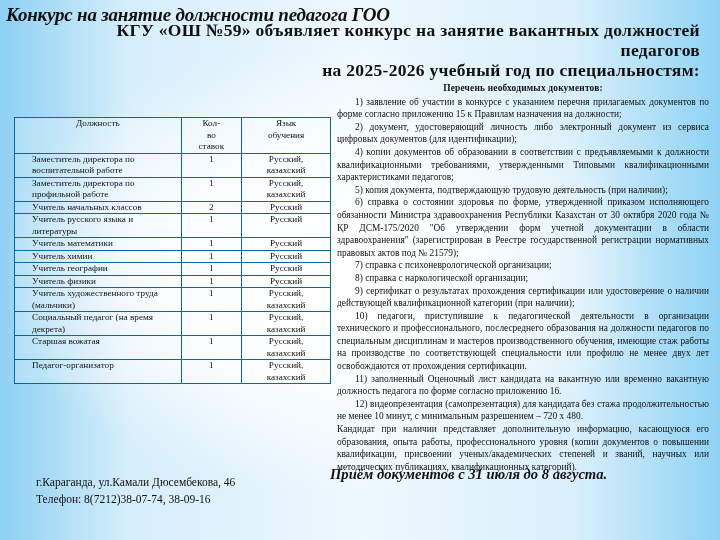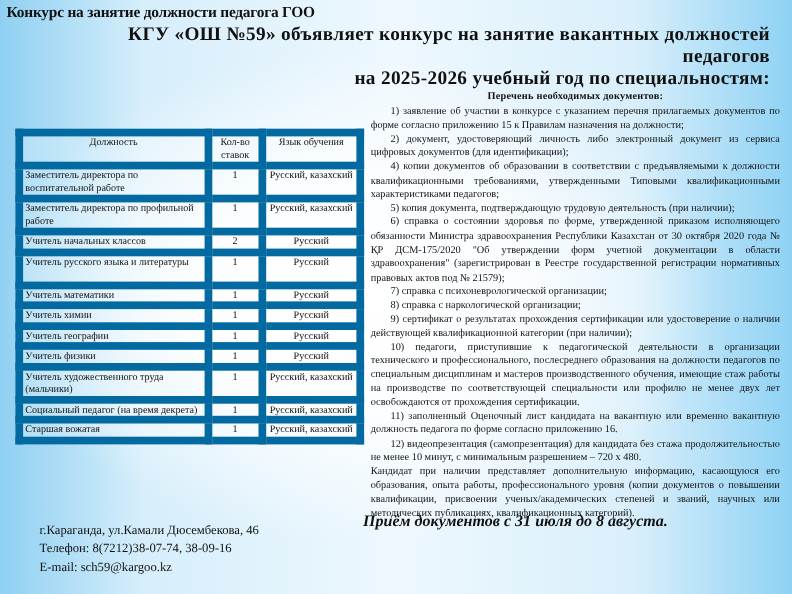--- a/index.html
+++ b/index.html
@@ -5,34 +5,34 @@
   html, body { margin:0; padding:0; }
   body {
     width:720px; height:540px; overflow:hidden; position:relative;
     font-family:"Liberation Serif","DejaVu Serif",serif; color:#111;
     background:
       radial-gradient(ellipse 60% 55% at 45% 50%, #ffffff 0%, rgba(255,255,255,0.85) 35%, rgba(255,255,255,0) 75%),
       linear-gradient(90deg, #8fd0f2 0%, #d6eefb 18%, #eef8fe 50%, #d9effb 80%, #8fd2f4 100%);
   }
   .top-title {
     position:absolute; left:6px; top:4px;
-    font-weight:bold; font-size:14px; letter-spacing:-0.2px;
+    font-weight:bold; font-size:19px; letter-spacing:-0.2px;font-style:italic;
   }
   .headline {
     position:absolute; left:40px; top:20px; width:660px;
     text-align:right; font-weight:bold; font-size:17.5px; line-height:20px;
     letter-spacing:0.3px;
   }
   .vac-table {
     position:absolute; left:14px; top:117px; width:317px;
     border-collapse:collapse; font-size:9.2px; line-height:11.5px;
     background:rgba(255,255,255,0.25);
   }
   .vac-table th, .vac-table td {
-    border:7px solid #0369a1; padding:0 2px; vertical-align:top;
+    border:1px solid #0369a1; padding:0 17px; vertical-align:top;
     font-weight:normal;
   }
   .vac-table th { text-align:center; }
   .vac-table td.c { text-align:center; }
   .vac-table col.c1 { width:176px; }
   .vac-table col.c2 { width:50px; }
   .vac-table col.c3 { width:91px; }
   .docs {
     position:absolute; left:337px; top:55px; width:372px;
     font-size:9.4px; line-height:12.6px; text-align:justify;margin-top:27px;
@@ -120,20 +120,25 @@
     <tr>
       <td>Социальный педагог (на время декрета)</td>
       <td class="c">1</td>
       <td class="c">Русский, казахский</td>
     </tr>
     <tr>
       <td>Старшая вожатая</td>
       <td class="c">1</td>
       <td class="c">Русский, казахский</td>
     </tr>
+    <tr>
+      <td>Педагог-организатор</td>
+      <td class="c">1</td>
+      <td class="c">Русский, казахский</td>
+    </tr>
   </tbody>
 </table>
 
 <div class="docs">
   <div class="docs-title">Перечень  необходимых  документов:</div>
   <p>1) заявление об участии в конкурсе с указанием перечня прилагаемых документов по форме согласно приложению 15 к Правилам назначения на должности;</p>
   <p>2) документ, удостоверяющий личность либо электронный документ из сервиса цифровых документов (для идентификации);</p>
   <p>4) копии документов об образовании в соответствии с предъявляемыми к должности квалификационными требованиями, утвержденными Типовыми квалификационными характеристиками педагогов;</p>
   <p>5) копия документа, подтверждающую трудовую деятельность (при наличии);</p>
   <p>6) справка о состоянии здоровья по форме, утвержденной приказом исполняющего обязанности Министра здравоохранения Республики Казахстан от 30 октября 2020 года № ҚР ДСМ-175/2020 "Об утверждении форм учетной документации в области здравоохранения" (зарегистрирован в Реестре государственной регистрации нормативных правовых актов под № 21579);</p>
@@ -142,18 +147,17 @@
   <p>9) сертификат о результатах прохождения сертификации или удостоверение о наличии действующей квалификационной категории (при наличии);</p>
   <p>10) педагоги, приступившие к педагогической деятельности в организации технического и профессионального, послесреднего образования на должности педагогов по специальным дисциплинам и мастеров производственного обучения, имеющие стаж работы на производстве по соответствующей специальности или профилю не менее двух лет освобождаются от прохождения сертификации.</p>
   <p>11) заполненный Оценочный лист кандидата на вакантную или временно вакантную должность педагога по форме согласно приложению 16.</p>
   <p>12) видеопрезентация (самопрезентация) для кандидата без стажа продолжительностью не менее 10 минут, с минимальным разрешением – 720 x 480.</p>
   <p style="text-indent:0;">Кандидат при наличии представляет дополнительную информацию, касающуюся его образования, опыта работы, профессионального уровня (копии документов о повышении квалификации, присвоении ученых/академических степеней и званий, научных или методических публикациях, квалификационных категорий).</p>
 </div>
 
 <div class="contacts">
   <div>г.Караганда, ул.Камали Дюсембекова, 46</div>
   <div>Телефон:   8(7212)38-07-74, 38-09-16</div>
-  <div>E-mail:  sch59@kargoo.kz</div>
 </div>
 
 <div class="deadline">
   <div>Приём документов   с 31 июля до 8 августа.</div>
 </div>
 
 </body></html>

